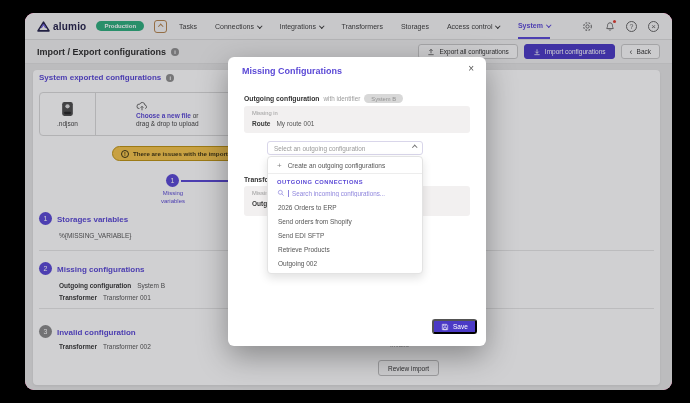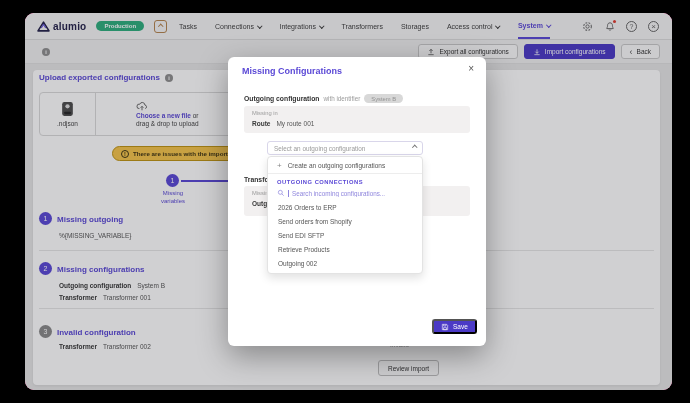--- a/index.html
+++ b/index.html
@@ -185,20 +185,21 @@
       <span class="tb-ic">
           <span class="circ q"></span>
         </span>
       <span class="tb-ic">
           <span class="circ x"></span>
         </span>
     </div>
   </div>
 
   <div class="pagehead">
+    <span class="page-title">Import / Export configurations</span>
     <span class="info"></span>
     <div class="ph-btns">
       <button class="btn">
         <svg width="8" height="8" viewBox="0 0 12 12">
             <path d="M6 8 V2 M3.5 4.5 L6 2 L8.5 4.5 M2 10 h8" fill="none" stroke="#444" stroke-width="1.1"></path>
           </svg>
         <span>Export all configurations</span>
       </button>
       <button class="btn primary">
         <svg width="8" height="8" viewBox="0 0 12 12">
@@ -210,21 +211,21 @@
         <span class="back-ch"></span>
         <span>Back</span>
       </button>
     </div>
   </div>
 
   <div class="content">
     <div class="card">
 
       <div class="upl-heading">
-        <span>Upload exported configurations</span>
+        <span>System exported configurations</span>
           <span class="info"></span>
       </div>
 
       <div class="upload-box">
         <div class="upl-left">
           <svg width="13" height="16" viewBox="0 0 12 15">
             <rect x="1" y="1" width="10" height="13" rx="2" fill="#4d4d4d"></rect>
             <circle cx="6" cy="5" r="2" fill="#dcdcdc"></circle>
             <rect x="3" y="10" width="6" height="2.4" rx=".6" fill="#262626"></rect>
           </svg>
@@ -246,21 +247,21 @@
       </div>
 
       <div class="step-circle">1</div>
       <div class="step-label">
         <div>Missing</div>
         <div>variables</div>
       </div>
       <div class="step-line"></div>
 
       <div class="sec-circle" style="top:142px">1</div>
-      <div class="sec-title" style="top:145px">Missing outgoing</div>
+      <div class="sec-title" style="top:145px">Storages variables</div>
       <div class="sec-row" style="top:162px">
           <span>%{MISSING_VARIABLE}</span>
         </div>
       <div class="divider" style="top:180px"></div>
 
       <div class="sec-circle" style="top:192px">2</div>
       <div class="sec-title" style="top:195px">Missing configurations</div>
       <div class="sec-row" style="top:212px">
           <b>Outgoing configuration</b>
           <span>System B</span>

